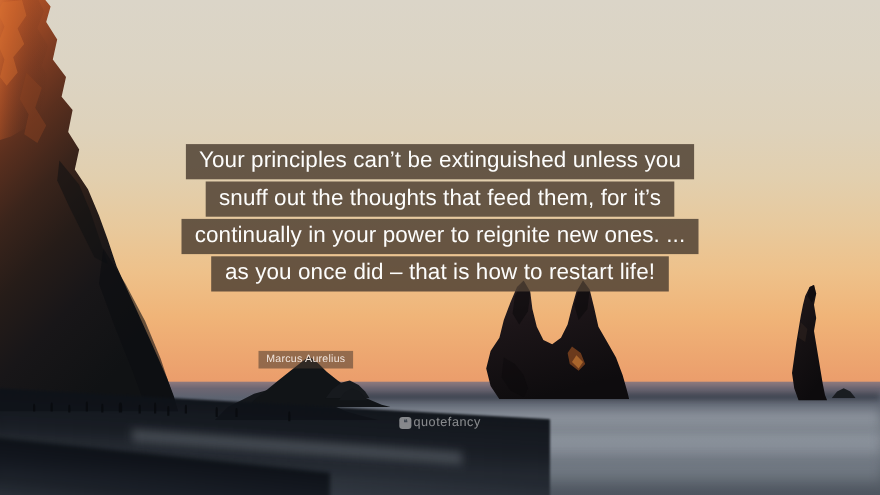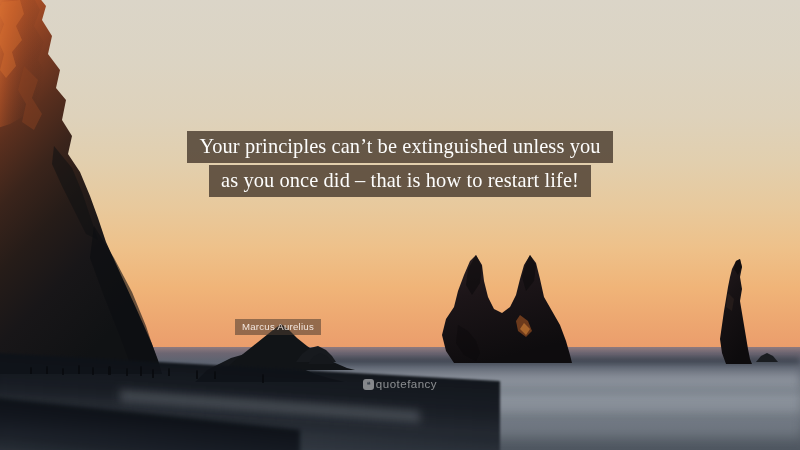--- a/index.html
+++ b/index.html
@@ -152,21 +152,21 @@
     margin: 0 0 2px 0;
     padding: 3px 12px 5px 12px;
     background: rgba(78,63,50,0.84);
     color: #fdfdfc;
     font-size: 20.4px;
     line-height: 24px;
     letter-spacing: 0.1px;
     white-space: nowrap;
     text-rendering: optimizeLegibility;
   }
-  .qrow { line-height: 0; font-size: 0; font-family: Liberation Serif, serif; }
+  .qrow { line-height: 0; font-size: 0; }
 
   
   .author-row {
     position: absolute;
     left: 0;
     top: 316px;
     width: 632px;
     text-align: center;
   }
   .author {
@@ -348,20 +348,22 @@
   <div class="person" style="left:126px; top:368px; width:2px; height:8px;"></div>
   <div class="person" style="left:140px; top:366px; width:2px; height:10px;"></div>
   <div class="person" style="left:152px; top:369px; width:2px; height:9px;"></div>
   <div class="person" style="left:168px; top:368px; width:2px; height:8px;"></div>
   <div class="person" style="left:196px; top:370px; width:2px; height:9px;"></div>
   <div class="person" style="left:214px; top:371px; width:2px; height:8px;"></div>
   <div class="person" style="left:262px; top:374px; width:2px; height:9px;"></div>
 
   <div class="quote">
     <div class="qrow"><span class="qline">Your principles can’t be extinguished unless you</span></div>
+    <div class="qrow"><span class="qline">snuff out the thoughts that feed them, for it’s</span></div>
+    <div class="qrow"><span class="qline">continually in your power to reignite new ones. ...</span></div>
     <div class="qrow"><span class="qline">as you once did – that is how to restart life!</span></div>
   </div>
 
   <div class="author-row">
     <span class="author">Marcus Aurelius</span>
   </div>
 
   <div class="watermark">
     <span class="wm-inner">
       <span class="wm-icon">❝</span>

